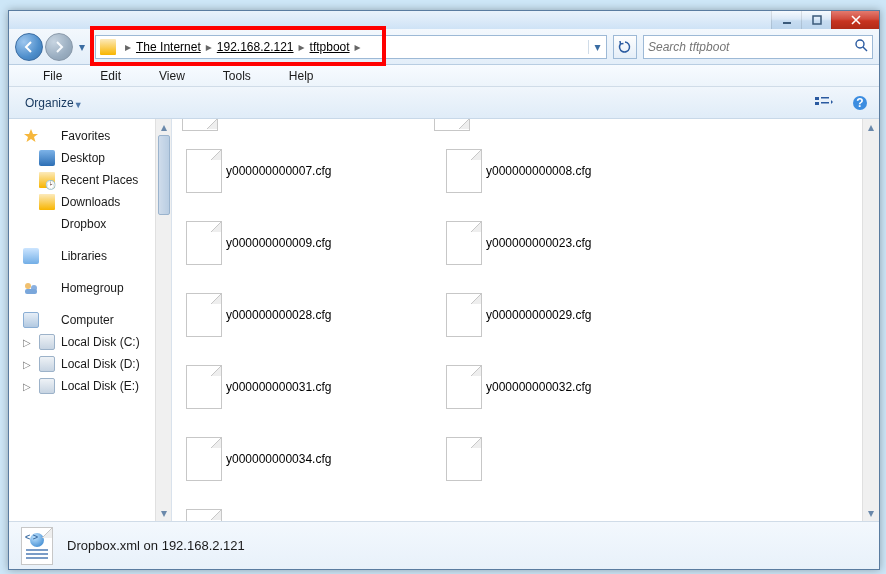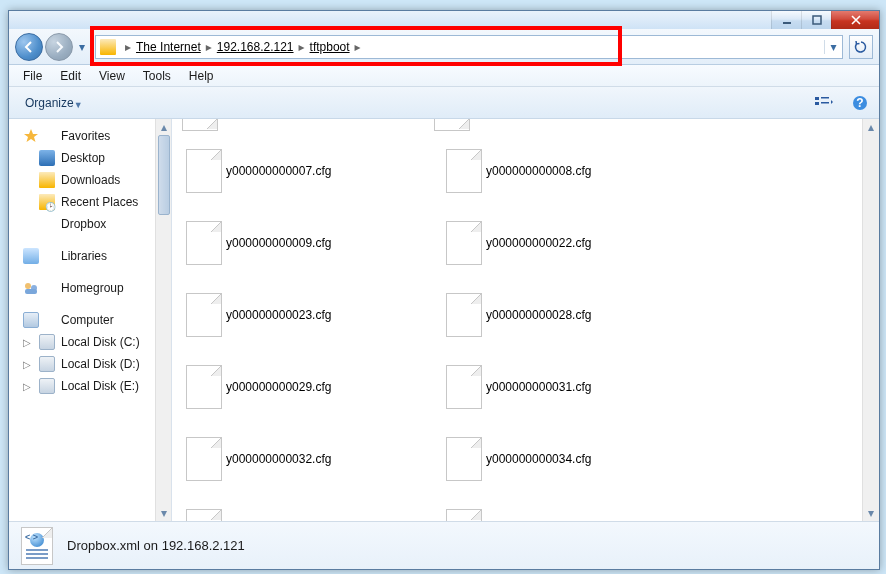--- a/index.html
+++ b/index.html
@@ -29,21 +29,21 @@
   .crumb-sep { color: #666; padding: 0 3px; }
   .crumb { color: #000; text-decoration: underline; }
   .addr-drop { width: 18px; display: flex; align-items: center; justify-content: center; border-left: 1px solid #d0dce8; color: #3a6ca2; }
   .refreshbtn { width: 24px; height: 24px; border: 1px solid #9db9d6; background: linear-gradient(to bottom, #fefefe, #e5eef8); display: flex; align-items: center; justify-content: center; color: #2a5aa0; }
   .searchbox { width: 230px; height: 24px; border: 1px solid #9db9d6; background: #fff; display: flex; align-items: center; padding: 0 4px; }
   .searchbox input { border: none; flex: 1; font-style: italic; color: #888; outline: none; }
   .searchbox .sicon { color: #2a5aa0; }
 
   
   .menurow { height: 22px; background: linear-gradient(to bottom, #f7fbff, #edf4fb); border-bottom: 1px solid #d0dce8; display: flex; align-items: center; padding: 0 6px; gap: 2px; }
-  .menuitem { padding: 2px 8px; color: #1a1a1a; }
+  .menuitem { padding: 2px 8px; color: #1a1a1a; margin-left: 20px; }
 
   
   .toolrow { height: 32px; background: linear-gradient(to bottom, #f0f6fc, #e0ecf8); border-bottom: 1px solid #c8d8e8; display: flex; align-items: center; padding: 0 8px; justify-content: space-between; }
   .toolleft { display: flex; align-items: center; gap: 4px; }
   .organize { color: #16385f; padding: 3px 8px; display: flex; align-items: flex-end; }
   .organize .caret { font-size: 9px; color: #5078a8; }
   .toolright { display: flex; align-items: center; gap: 14px; }
   .viewbtn, .helpbtn { width: 22px; height: 22px; display: flex; align-items: center; justify-content: center; color: #2a5aa0; }
 
   .body { flex: 1; display: flex; overflow: hidden; }
@@ -151,20 +151,27 @@
         <span class="crumb-sep">▸</span>
       </div>
       <div class="addr-drop">▾</div>
     </div>
     <div class="refreshbtn">
         <svg width="14" height="14" viewBox="0 0 14 14">
           <path d="M7 2 A5 5 0 1 1 2.5 4" fill="none" stroke="currentColor" stroke-width="1.5"></path>
           <path d="M2 1 L2.5 4 L5.5 3.5" fill="none" stroke="currentColor" stroke-width="1.5"></path>
         </svg>
       </div>
+    <div class="searchbox">
+      <input placeholder="Search tftpboot" style="">
+      <span class="sicon"><svg width="14" height="14" viewBox="0 0 14 14">
+            <circle cx="6" cy="6" r="4" fill="none" stroke="currentColor" stroke-width="1.4"></circle>
+            <path d="M9 9 L13 13" stroke="currentColor" stroke-width="1.4"></path>
+          </svg></span>
+    </div>
   </div>
 
   <div class="menurow">
     <div class="menuitem">File</div>
     <div class="menuitem">Edit</div>
     <div class="menuitem">View</div>
     <div class="menuitem">Tools</div>
     <div class="menuitem">Help</div>
   </div>
 
@@ -204,26 +211,26 @@
               </svg>
             </span>
           <span>Favorites</span>
         </div>
         <div id="fav-items">
             <div class="sb-item">
               <span class="ico desktop"></span>
               <span>Desktop</span>
             </div>
             <div class="sb-item">
+              <span class="ico recent"></span>
+              <span>Recent Places</span>
+            </div>
+            <div class="sb-item">
               <span class="ico downloads"></span>
               <span>Downloads</span>
-            </div>
-            <div class="sb-item">
-              <span class="ico recent"></span>
-              <span>Recent Places</span>
             </div>
             <div class="sb-item">
               <span class="ico dropbox"></span>
               <span>Dropbox</span>
             </div>
           </div>
       </div>
       <div class="sb-group">
         <div class="sb-head">
           <span class="ico lib"></span>
@@ -285,24 +292,20 @@
           <div class="fileitem">
             <div class="fileicon"></div>
             <span class="filename">y000000000008.cfg</span>
           </div>
           <div class="fileitem">
             <div class="fileicon"></div>
             <span class="filename">y000000000009.cfg</span>
           </div>
           <div class="fileitem">
             <div class="fileicon"></div>
-            <span class="filename">y000000000022.cfg</span>
-          </div>
-          <div class="fileitem">
-            <div class="fileicon"></div>
             <span class="filename">y000000000023.cfg</span>
           </div>
           <div class="fileitem">
             <div class="fileicon"></div>
             <span class="filename">y000000000028.cfg</span>
           </div>
           <div class="fileitem">
             <div class="fileicon"></div>
             <span class="filename">y000000000029.cfg</span>
           </div>

